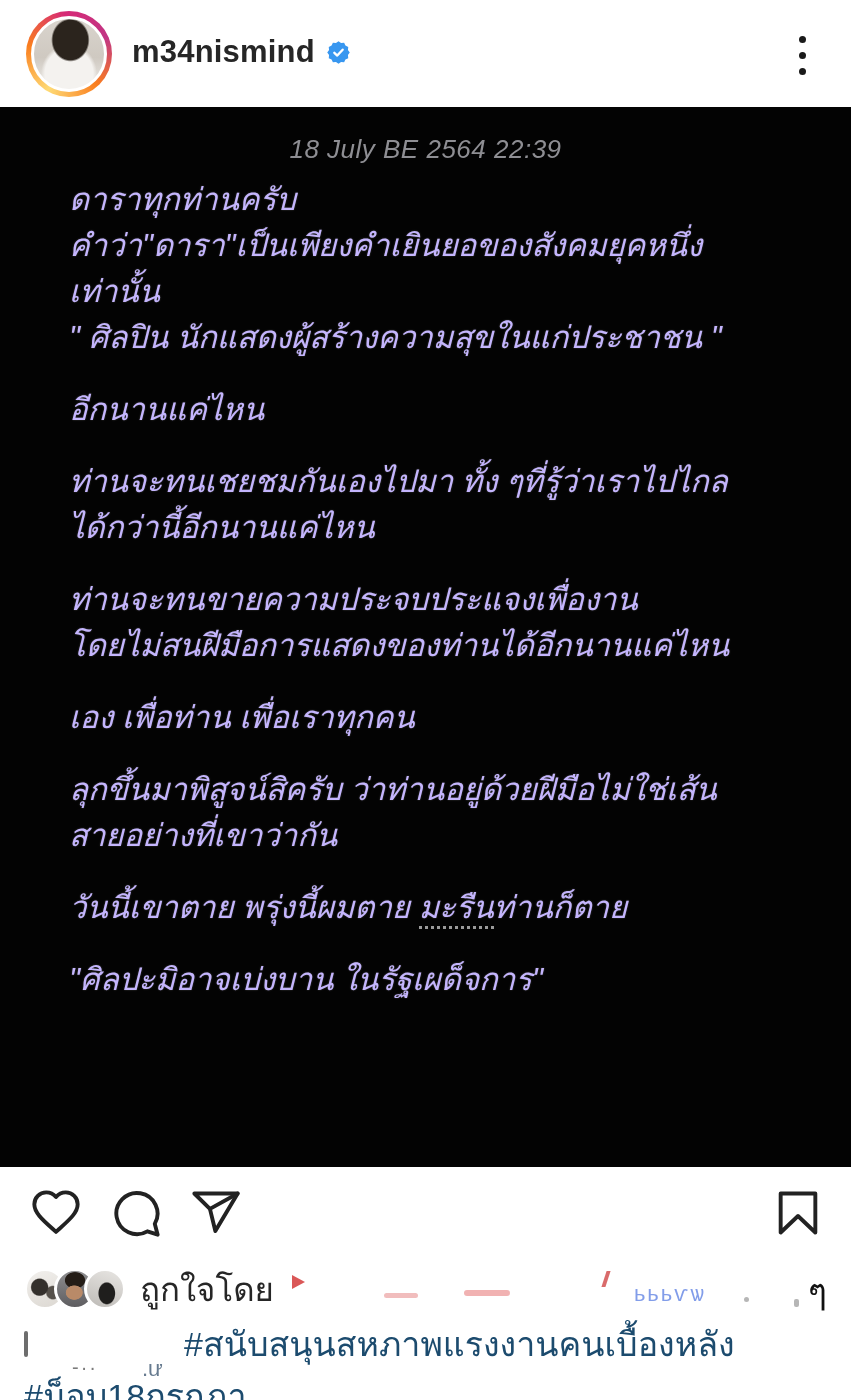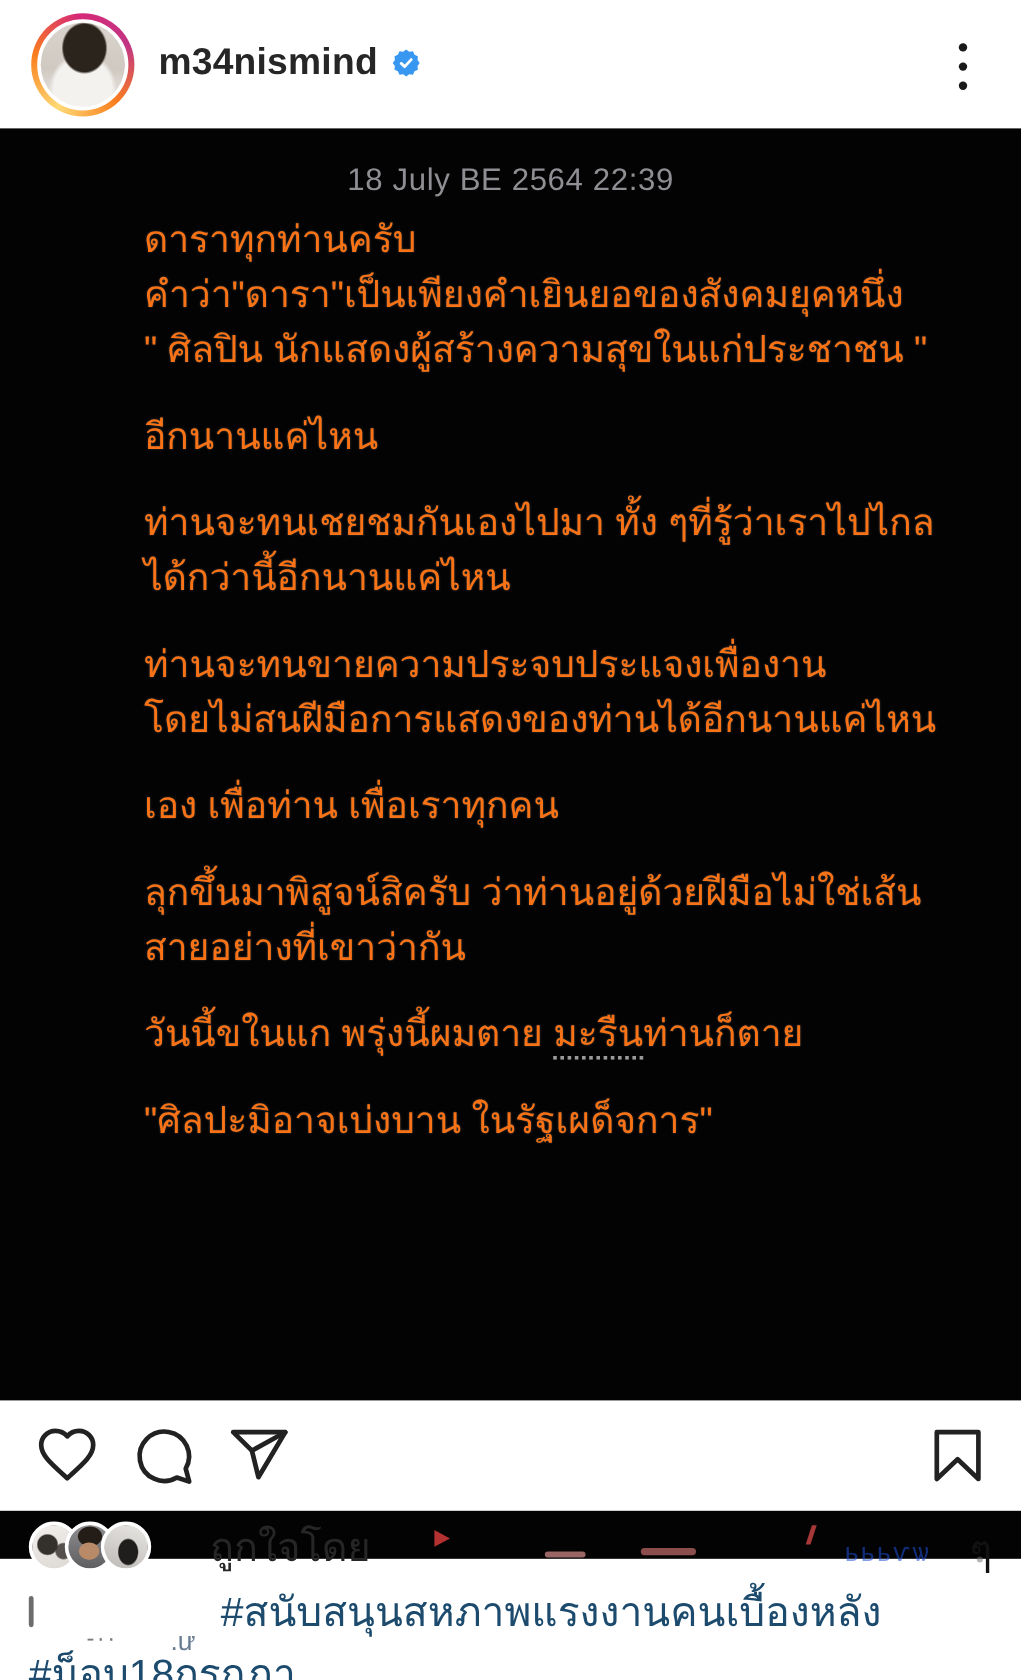--- a/index.html
+++ b/index.html
@@ -24,42 +24,42 @@
       radial-gradient(ellipse 40px 42px at 50% 78%, #f4f2ef 60%, rgba(244,242,239,0) 70%),
       linear-gradient(180deg,#d9d4cd 0%,#cfc9c1 55%,#efede9 100%);}
   .username-row{position:absolute;left:132px;top:34px;display:flex;align-items:center;gap:10px;}
   .username{font-size:31px;font-weight:700;letter-spacing:.2px;color:var(--ink);}
   .verified-badge{width:27px;height:27px;display:inline-block;}
   .menu-dots{position:absolute;right:34px;top:30px;width:30px;height:50px;display:flex;
     flex-direction:column;align-items:center;justify-content:center;gap:9px;cursor:pointer;}
   .menu-dots i{width:7px;height:7px;border-radius:50%;background:#1a1a1a;}
 
   
-  .post-image{position:absolute;top:107px;left:0;width:851px;height:1192px;background:#030303;}
+  .post-image{position:absolute;top:107px;left:0;width:851px;height:1060px;background:#030303;font-style:italic;}
   .timestamp{padding-top:27px;text-align:center;font-size:26px;color:var(--timestamp);
     letter-spacing:.5px;}
-  .post-text{margin-top:12px;padding-left:120px;padding-right:80px;
-    font-size:31px;line-height:46px;color:#f97316;text-shadow:0 0 2px rgba(255,255,255,.25);}
+  .post-text{margin-top:12px;padding-left:69px;padding-right:80px;
+    font-size:31px;line-height:46px;color:#c4b5fd;text-shadow:0 0 2px rgba(255,255,255,.25);}
   .text-line{white-space:nowrap;}
   .text-line.blank{height:26px;}
   .u-dash{border-bottom:3px dotted #9a9a9a;padding-bottom:1px;}
 
   
   .action-bar{position:absolute;top:1167px;left:0;width:851px;height:92px;background:#fff;}
   .act-btn{position:absolute;top:20px;width:52px;height:52px;cursor:pointer;}
   .act-btn svg{width:52px;height:52px;stroke:#222;fill:none;stroke-width:1.8;
     stroke-linecap:round;stroke-linejoin:round;}
   .btn-like{left:30px;}
   .btn-comment{left:110px;}
   .btn-share{left:190px;}
   .btn-save{left:772px;}
 
   
   .liked-row{position:absolute;top:1258px;left:24px;width:803px;height:62px;
-    display:flex;align-items:center;gap:35px;}
+    display:flex;align-items:center;}
   .liker-avatars{display:flex;align-items:center;margin-right:14px;}
   .liker-av{width:42px;height:42px;border-radius:50%;border:3px solid #fff;}
   .liker-av+ .liker-av{margin-left:-12px;}
   .av1{background:radial-gradient(circle at 35% 45%, #34302c 0 26%, rgba(52,48,44,0) 30%),
        radial-gradient(circle at 72% 60%, #55504a 0 18%, rgba(85,80,74,0) 22%),
        linear-gradient(160deg,#f2f0ed,#dcd8d2);}
   .av2{background:radial-gradient(ellipse 13px 11px at 48% 60%, #b98a68 62%, rgba(185,138,104,0) 68%),
        radial-gradient(ellipse 16px 13px at 50% 26%, #241d17 60%, rgba(36,29,23,0) 66%),
        linear-gradient(180deg,#8e8e90,#5e5d60);}
   .av3{background:radial-gradient(ellipse 13px 17px at 55% 62%, #1f1e1d 60%, rgba(31,30,29,0) 68%),
@@ -107,36 +107,37 @@
         <i></i>
         <i></i>
     </div>
   </div>
 
   <div class="post-image">
     <div class="timestamp">18 July BE 2564 22:39</div>
     <div class="post-text">
         <div class="text-line">ดาราทุกท่านครับ</div>
         <div class="text-line">คำว่า"ดารา"เป็นเพียงคำเยินยอของสังคมยุคหนึ่ง</div>
+        <div class="text-line">เท่านั้น</div>
         <div class="text-line">" ศิลปิน นักแสดงผู้สร้างความสุขในแก่ประชาชน "</div>
         <div class="text-line blank"></div>
         <div class="text-line">อีกนานแค่ไหน</div>
         <div class="text-line blank"></div>
         <div class="text-line">ท่านจะทนเชยชมกันเองไปมา ทั้ง ๆที่รู้ว่าเราไปไกล</div>
         <div class="text-line">ได้กว่านี้อีกนานแค่ไหน</div>
         <div class="text-line blank"></div>
         <div class="text-line">ท่านจะทนขายความประจบประแจงเพื่องาน</div>
         <div class="text-line">โดยไม่สนฝีมือการแสดงของท่านได้อีกนานแค่ไหน</div>
         <div class="text-line blank"></div>
         <div class="text-line">เอง เพื่อท่าน เพื่อเราทุกคน</div>
         <div class="text-line blank"></div>
         <div class="text-line">ลุกขึ้นมาพิสูจน์สิครับ ว่าท่านอยู่ด้วยฝีมือไม่ใช่เส้น</div>
         <div class="text-line">สายอย่างที่เขาว่ากัน</div>
         <div class="text-line blank"></div>
-        <div class="text-line"><span>วันนี้ขในแก พรุ่งนี้ผมตาย </span><span class="u-dash">มะรืน</span><span>ท่านก็ตาย</span></div>
+        <div class="text-line"><span>วันนี้เขาตาย พรุ่งนี้ผมตาย </span><span class="u-dash">มะรืน</span><span>ท่านก็ตาย</span></div>
         <div class="text-line blank"></div>
         <div class="text-line">"ศิลปะมิอาจเบ่งบาน ในรัฐเผด็จการ"</div>
       </div>
   </div>
 
   <div class="action-bar">
     <div class="act-btn btn-like">
       <svg viewBox="0 0 24 24">
         <path d="M12 20.7 10.55 19.4C5.4 14.76 2 11.7 2 7.95 2 4.9 4.42 2.5 7.5 2.5c1.74 0 3.41.81 4.5 2.1a5.98 5.98 0 0 1 4.5-2.1C19.58 2.5 22 4.9 22 7.95c0 3.75-3.4 6.81-8.55 11.46L12 20.7Z"></path>
       </svg>

